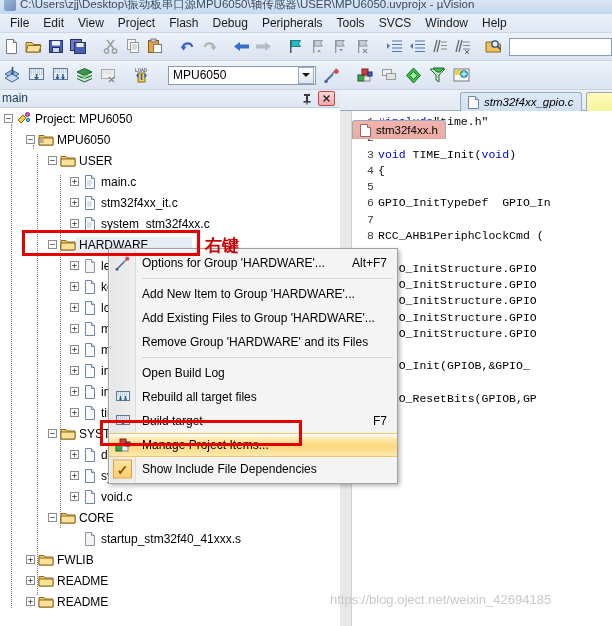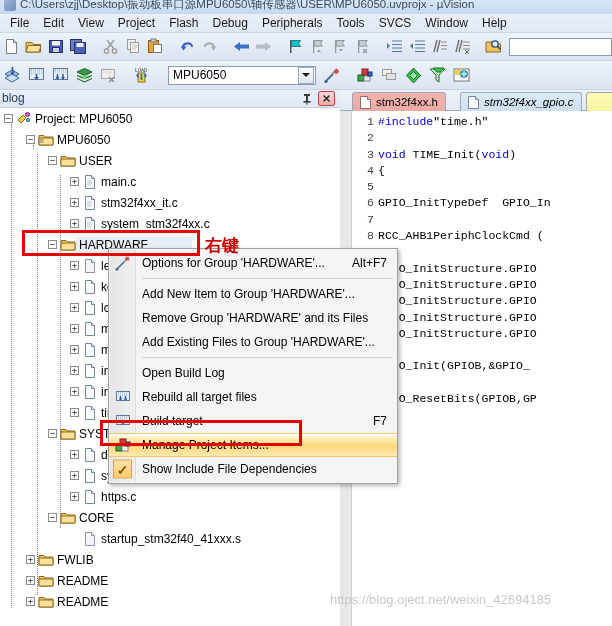--- a/index.html
+++ b/index.html
@@ -152,20 +152,21 @@
   .tab {
     position: absolute; top: 2px; height: 19px;
     display: flex; align-items: center; padding: 0 7px;
     border: 1px solid #9aa8bb; border-bottom: none;
     border-radius: 3px 3px 0 0;
     font-size: 11.5px; color: #000; white-space: nowrap;
   }
   .tab.active {
     background: linear-gradient(to bottom,#f3b3ad,#ecaaa4);
     z-index: 3;
+    margin-top: 28px;
   }
   .tab.inactive {
     background: linear-gradient(to bottom,#dce9f7,#cfe0f2);
     z-index: 2;
     font-style: italic;
   }
   .tab.partial {
     background: linear-gradient(to bottom,#fdfbb8,#f7f49f);
     z-index: 1;
   }
@@ -516,21 +517,21 @@
           <rect x="2" y="3" width="15" height="12" fill="#fdfdfd" stroke="#777"></rect>
           <path d="M3 4h6v5H3z" fill="#f0d048"></path>
           <circle cx="12" cy="8" r="3.5" fill="#3ac4d8" stroke="#1d6a7a"></circle>
           <path d="M12 4.5v7M8.5 8h7" stroke="#fff" stroke-width="0.8"></path>
         </svg>
     </div>
   </div>
 
   <div class="panel">
     <div class="panel-header">
-      <div class="ph-title">blog</div>
+      <div class="ph-title">main</div>
       <div class="pin-btn">
         <svg width="12" height="12" viewBox="0 0 12 12">
             <rect x="3" y="1" width="6" height="2" fill="#3a3a3a"></rect>
             <rect x="5" y="3" width="2" height="5" fill="#3a3a3a"></rect>
             <rect x="2.5" y="8" width="7" height="1.6" fill="#3a3a3a"></rect>
             <rect x="5.4" y="9.5" width="1.2" height="2" fill="#3a3a3a"></rect>
           </svg>
       </div>
       <div class="close-btn">
         <svg width="9" height="9" viewBox="0 0 9 9">
@@ -738,21 +739,21 @@
         <span class="lbl">sys</span>
       </div>
       <div class="trow" style="padding-left:70px;">
         <span class="exp">+</span>
         <span class="ico">
           <svg width="16" height="16" viewBox="0 0 16 16">
               <path d="M3.5 1.5h6l3 3v10h-9z" fill="#fcfcfc" stroke="#6e86a8"></path>
               <path d="M9.5 1.5v3h3" fill="#dde6f0" stroke="#6e86a8"></path>
             </svg>
         </span>
-        <span class="lbl">https.c</span>
+        <span class="lbl">void.c</span>
       </div>
 
       <div class="trow" style="padding-left:48px;">
         <span class="exp">−</span>
         <span class="ico">
           <svg width="16" height="16" viewBox="0 0 16 16">
               <path d="M1 3.5h5l1 1.5h8v8H1z" fill="#f5c860" stroke="#8a6a1e"></path>
               <path d="M1 6h14v7H1z" fill="#fde09a" stroke="#8a6a1e"></path>
             </svg>
         </span>
@@ -871,24 +872,24 @@
       <span>Options for Group 'HARDWARE'...</span>
       <span class="shortcut">Alt+F7</span>
     </div>
 
     <div class="ctxsep"></div>
 
     <div class="ctxitem">
       <span>Add New  Item to Group 'HARDWARE'...</span>
     </div>
     <div class="ctxitem">
+      <span>Add Existing Files to Group 'HARDWARE'...</span>
+    </div>
+    <div class="ctxitem">
       <span>Remove Group 'HARDWARE' and its Files</span>
-    </div>
-    <div class="ctxitem">
-      <span>Add Existing Files to Group 'HARDWARE'...</span>
     </div>
 
     <div class="ctxsep"></div>
 
     <div class="ctxitem">
       <span>Open Build Log</span>
     </div>
     <div class="ctxitem">
       <span class="ctx-ico">
         <svg width="16" height="16" viewBox="0 0 16 16">

